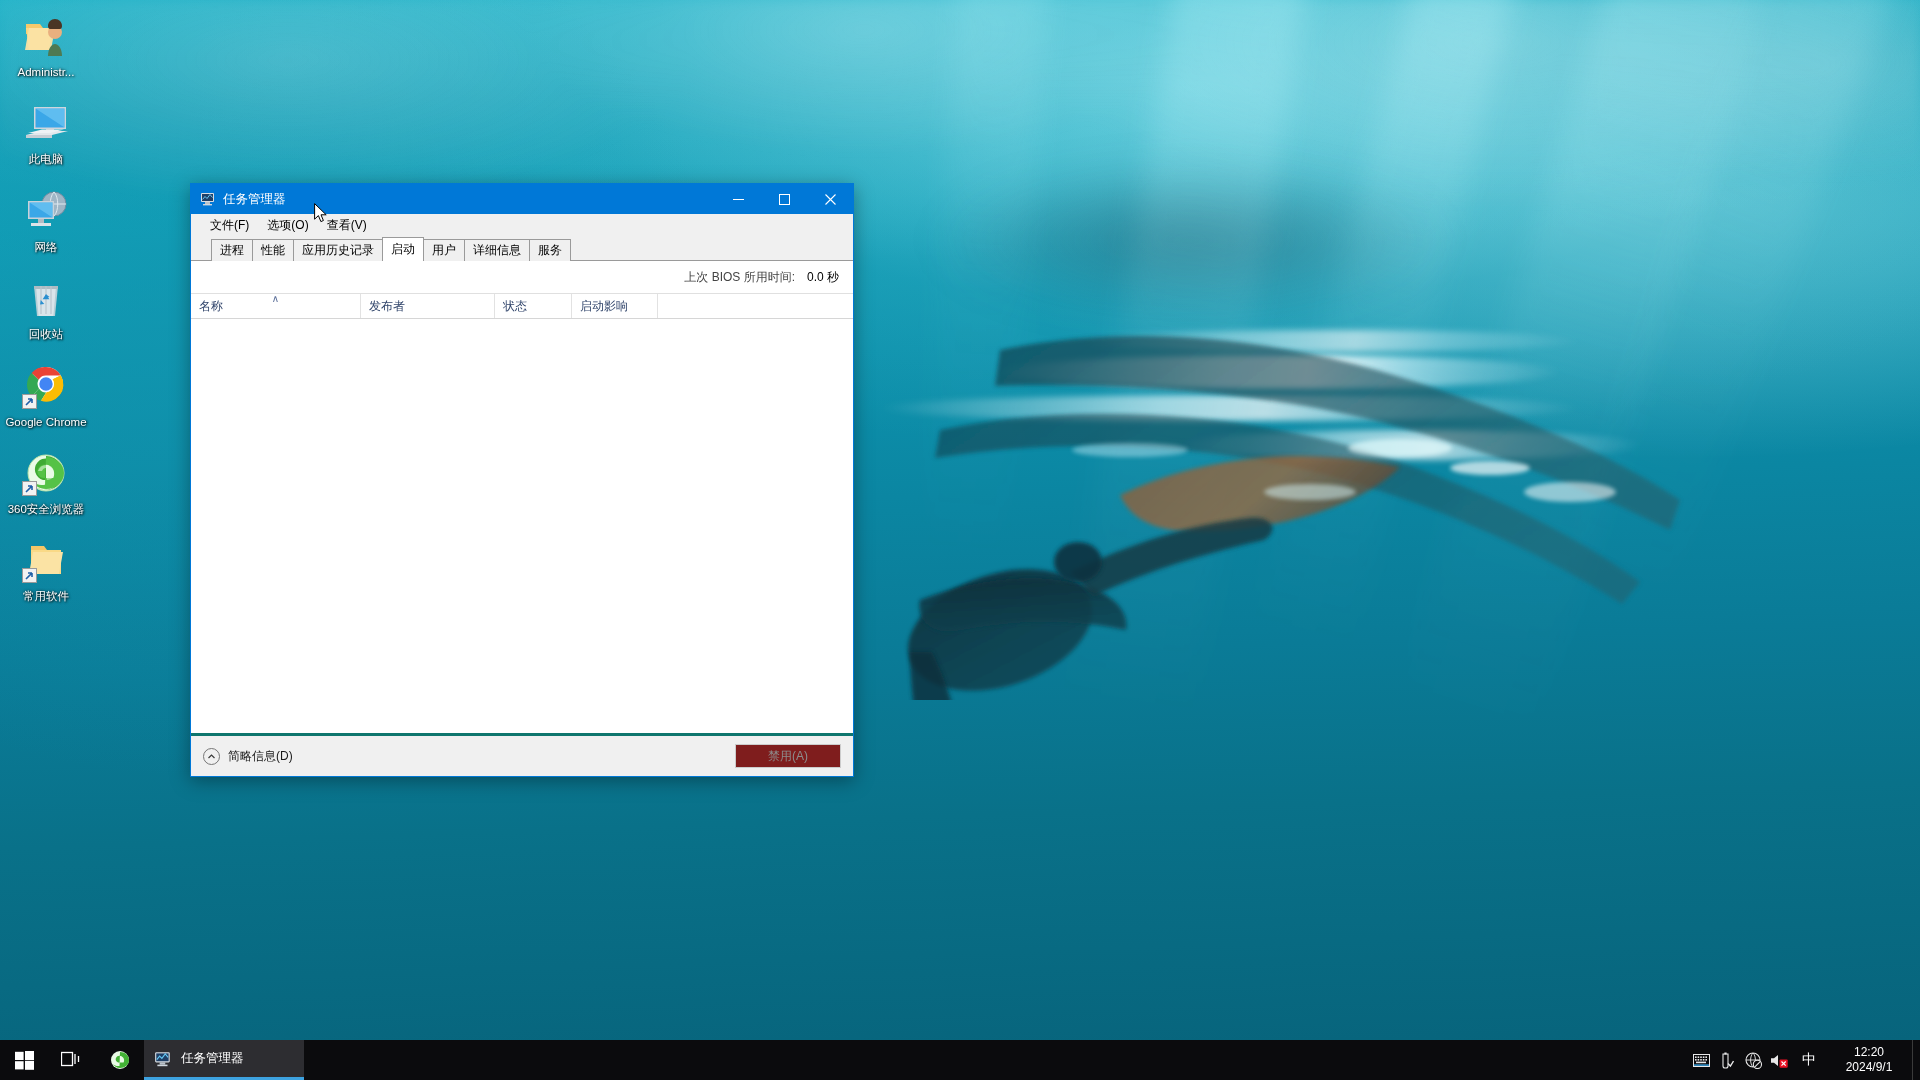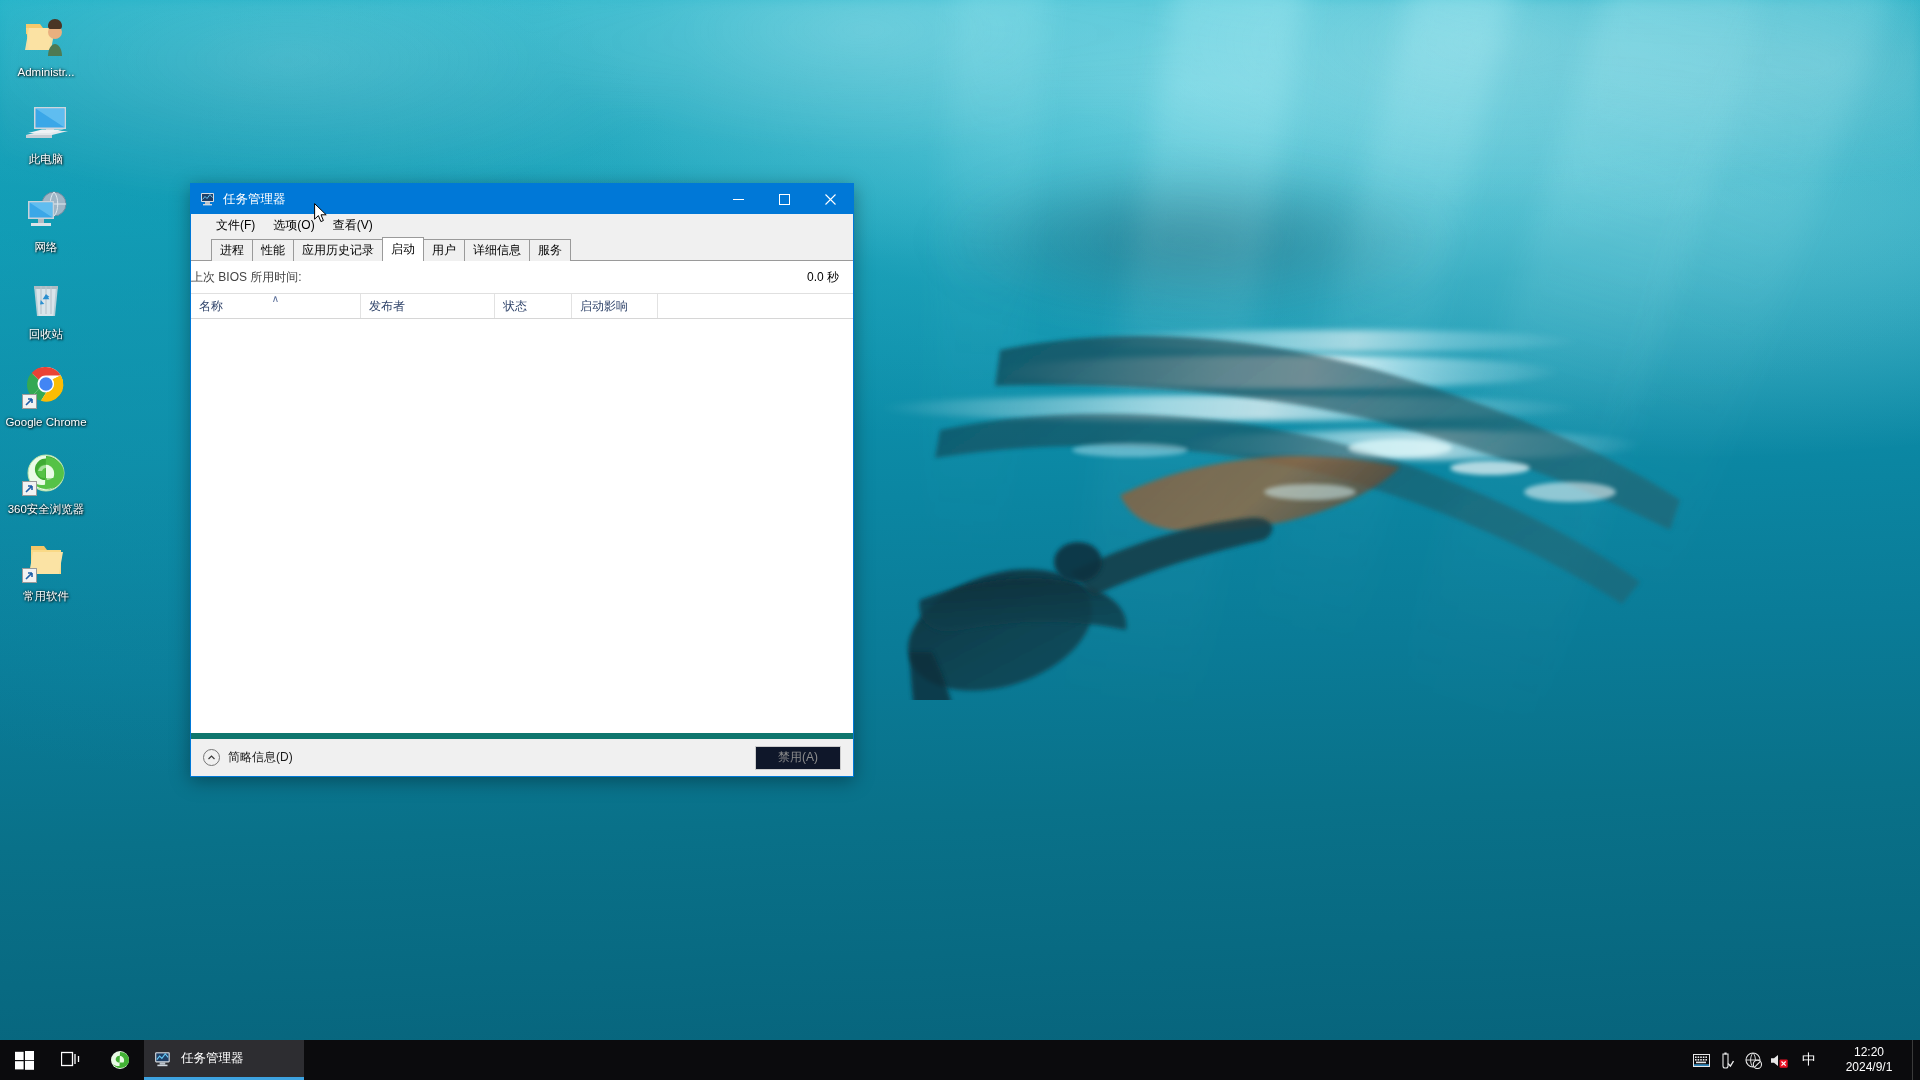--- a/index.html
+++ b/index.html
@@ -89,21 +89,21 @@
   .titlebar .tb-icon { width:16px; height:16px; margin-left:9px; margin-right:7px; position:relative; }
   .titlebar .tb-title { color:#fff; font-size:12.5px; flex:1; }
   .winbtns { display:flex; height:30px; }
   .winbtn {
     width:46px; height:30px; display:flex; align-items:center; justify-content:center;
     color:#fff;
   }
 
   .menubar {
     height:23px; background:#f0f0f0; display:flex; align-items:center;
-    padding-left:16px; flex:0 0 auto; font-size:12px; color:#000;
+    padding-left:10px; flex:0 0 auto; font-size:12px; color:#000;
   }
   .menubar .mi { padding:2px 9px; }
 
   .tabstrip {
     height:24px; flex:0 0 auto; display:flex; align-items:flex-end;
     padding-left:20px; background:#f0f0f0; position:relative;
   }
   .tabstrip::after {
     content:""; position:absolute; left:0; right:0; bottom:0; height:1px; background:#9a9a9a;
   }
@@ -112,21 +112,21 @@
     font-size:12px; color:#000; border:1px solid #9a9a9a; border-bottom:none;
     background:#f0f0f0; margin-right:-1px; position:relative; z-index:1;
   }
   .tab.active {
     background:#fff; height:24px; z-index:3; border-color:#9a9a9a;
     box-shadow:0 1px 0 0 #fff;
   }
 
   .tabcontent { flex:1 1 auto; background:#fff; position:relative; display:flex; flex-direction:column; }
   .bios-row {
-    height:32px; display:flex; align-items:center; justify-content:space-between;
+    height:32px; display:flex; align-items:center; justify-content:flex-end;
     padding-right:14px; font-size:12px; color:#444; flex:0 0 auto;
   }
   .bios-row .bios-val { color:#000; margin-left:12px; }
 
   .grid-header {
     display:flex; height:26px; border-top:1px solid #e0e0e0; border-bottom:1px solid #d6d6d6;
     flex:0 0 auto; background:#fff; position:relative;
   }
   .gh {
     font-size:12px; color:#31456b; display:flex; align-items:center;
@@ -140,33 +140,33 @@
   .gh.c-pub  { width:134px; }
   .gh.c-stat { width:77px; }
   .gh.c-imp  { width:86px; }
   .gh.c-tail { flex:1 1 auto; border-right:none; }
 
   .emptymsg {
     flex:1 1 auto; padding-top:18px; text-align:center; font-size:12px; color:#555;
   }
 
   .statusbar {
-    flex:0 0 auto; height:43px; background:#f0f0f0; border-top:6px solid #0f766e;
+    flex:0 0 auto; height:43px; background:#f0f0f0; border-top:3px solid #0f766e;
     display:flex; align-items:center; padding:0 12px;
   }
   .fewer {
     display:flex; align-items:center; gap:8px; font-size:12px; color:#1a1a1a;
   }
   .chev-circle {
     width:17px; height:17px; border-radius:50%; border:1px solid #767676;
     display:flex; align-items:center; justify-content:center; color:#444;
   }
   .sb-spacer { flex:1 1 auto; }
   .btn-disable {
-    width:86px; height:24px; background:#0f172a; border:1px solid #cccccc;
+    width:106px; height:24px; background:#7f1d1d; border:1px solid #cccccc;
     color:#8d8d8d; font-size:12px; display:flex; align-items:center; justify-content:center;
   }
 
   .cursor { position:absolute; left:314px; top:203px; pointer-events:none; z-index:50; }
 
   
   #taskbar {
     position:absolute; left:0; bottom:0; width:1920px; height:40px;
     background:#0b0b0d; display:flex; align-items:center; z-index:40;
   }

